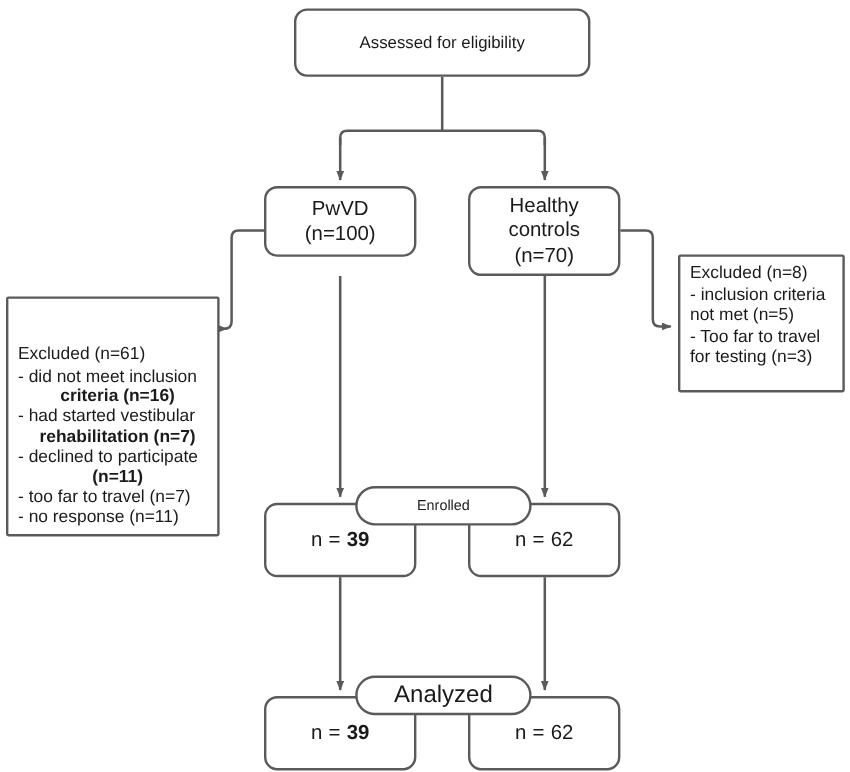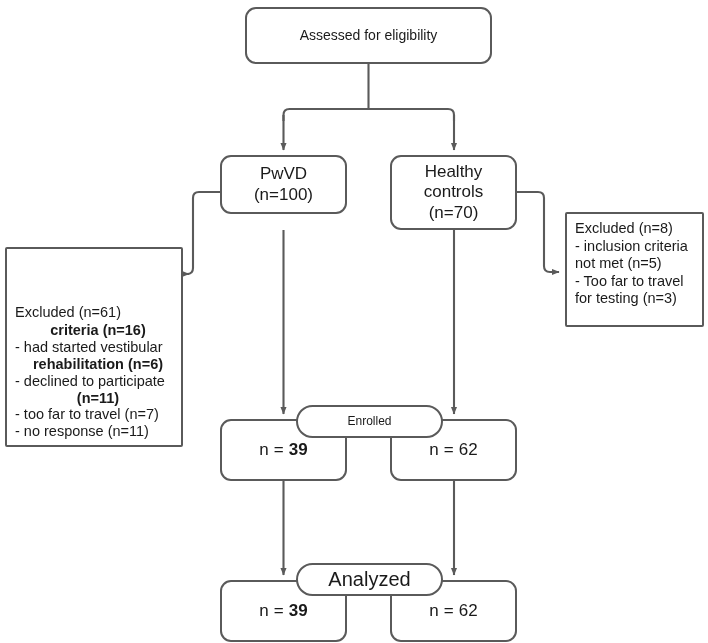--- a/index.html
+++ b/index.html
@@ -133,25 +133,26 @@
       <span class="node-text">Healthy
 controls</span>
       <span class="node-text">(n=70)</span>
     </div>
   </div>
 
   <div class="node sharp excl-left" id="box-excluded-left">
     <div class="excl-list">
       <p class="excl-title">Excluded (n=61)</p>
       <p class="excl-item">
+        <span>- did not meet inclusion</span>
         <span class="excl-cont">criteria (n=16)</span>
       </p>
       <p class="excl-item">
         <span>- had started vestibular</span>
-        <span class="excl-cont">rehabilitation (n=6)</span>
+        <span class="excl-cont">rehabilitation (n=7)</span>
       </p>
       <p class="excl-item">
         <span>- declined to participate</span>
         <span class="excl-cont">(n=11)</span>
       </p>
       <p class="excl-item">
         <span>- too far to travel (n=7)</span>
       </p>
       <p class="excl-item">
         <span>- no response (n=11)</span>

